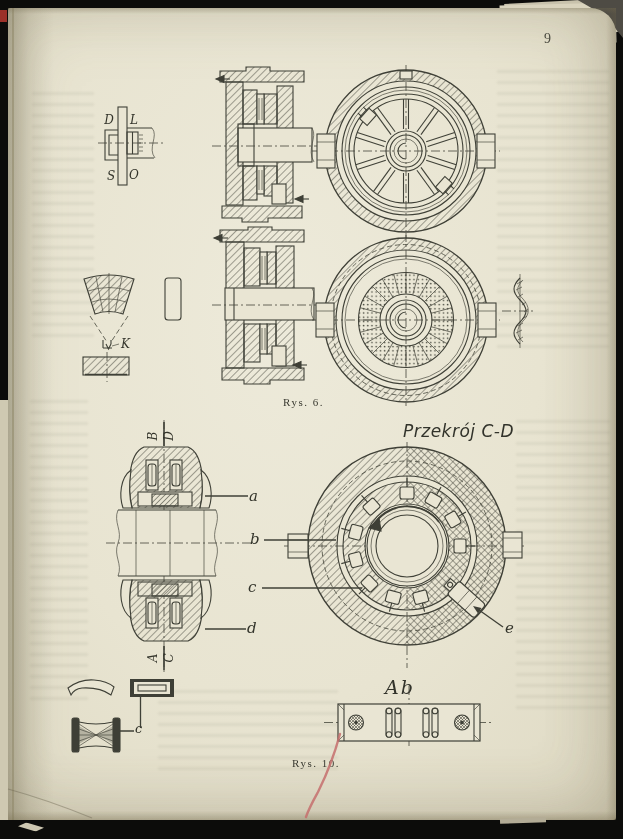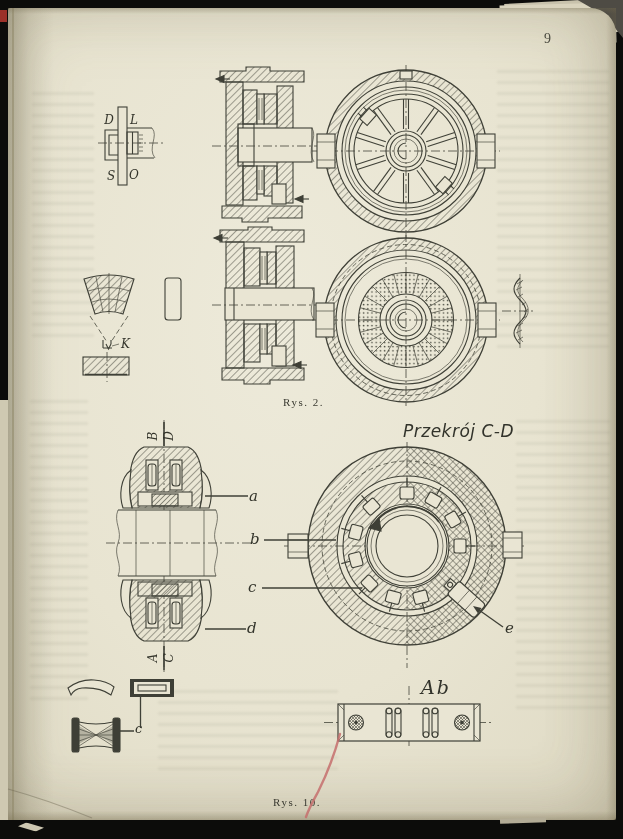--- a/index.html
+++ b/index.html
@@ -276,21 +276,21 @@
   <svg style="left:502px;top:272px;" width="34" height="78" viewBox="0 0 34 78">
     <line class="dash" x1="0" y1="39" x2="34" y2="39"></line>
     <g class="ink">
       <line class="thin" x1="18" y1="2" x2="18" y2="76"></line>
       <path d="M18,6 C10,14 10,20 18,28 C26,36 26,42 18,50 C10,58 10,64 18,72"></path>
       <path class="thin" d="M21,8 C14,15 14,20 21,27 C28,35 28,42 21,49 C14,57 14,63 21,70"></path>
       <path class="thin" d="M15,12 l5,-3 M14,18 l6,-3 M16,25 l5,-3 M20,33 l4,-3 M22,40 l4,-3 M20,47 l5,-3 M16,54 l5,-3 M14,61 l6,-3 M16,68 l5,-3"></path>
     </g>
   </svg>
 
-  <span class="abs caption" style="left:283px;top:396px;">Rys. 2.</span>
+  <span class="abs caption" style="left:283px;top:396px;">Rys. 6.</span>
 
   <span class="abs heading" style="left:403px;top:421px;font-style:italic;">Przekrój C-D</span>
 
   <svg style="left:112px;top:420px;" width="150" height="252" viewBox="0 0 150 252">
     <line class="dash" x1="52" y1="0" x2="52" y2="252"></line>
     <g class="ink">
       <line class="ink2" x1="52" y1="2" x2="52" y2="26"></line>
       <path fill="url(#ph1)" stroke-width="1.2" d="M20,88 C16,70 15,34 32,27 L76,27 C93,34 92,70 88,88 Z"></path>
       <path class="paper" stroke="#3f4037" d="M19,50 C8,58 7,76 11,88 L20,88 C17,77 17,64 19,50 Z"></path>
       <path class="paper" stroke="#3f4037" d="M89,50 C100,58 101,76 97,88 L88,88 C91,77 91,64 89,50 Z"></path>
@@ -371,21 +371,21 @@
       <path class="thin" d="M217,94 H236 M217,108 H236"></path>
     </g>
   </svg>
 
   <span class="abs part" style="left:249px;top:487px;">a</span>
   <span class="abs part" style="left:250px;top:530px;">b</span>
   <span class="abs part" style="left:248px;top:578px;">c</span>
   <span class="abs part" style="left:247px;top:619px;">d</span>
   <span class="abs part" style="left:505px;top:619px;">e</span>
 
-  <span class="abs detailhead" style="left:385px;top:676px;margin-left:36px;">Ab</span>
+  <span class="abs detailhead" style="left:385px;top:676px;">Ab</span>
 
   <svg style="left:332px;top:700px;" width="152" height="46" viewBox="0 0 152 46">
     <line class="dash" x1="-8" y1="22.5" x2="160" y2="22.5"></line>
     <line class="dash" x1="77" y1="-14" x2="77" y2="46"></line>
     <g class="ink">
       <rect class="paper" x="6" y="4" width="142" height="37" stroke="#3f4037" stroke-width="1.2"></rect>
       <line x1="12" y1="4" x2="12" y2="41"></line>
         <line x1="142" y1="4" x2="142" y2="41"></line>
       <path class="thin" d="M6,4 L12,10 M148,4 L142,10 M6,41 L12,35 M148,41 L142,35"></path>
       <circle fill="url(#pcross)" cx="24" cy="22.5" r="7.5" stroke="#3f4037"></circle>
@@ -416,21 +416,21 @@
       <rect class="dk" x="2" y="4" width="7" height="34" rx="2"></rect>
       <rect class="dk" x="43" y="4" width="7" height="34" rx="2"></rect>
       <path d="M9,8 Q26,12 43,8 M9,34 Q26,30 43,34"></path>
       <path class="thin" d="M26,21 L9,10 M26,21 L9,15 M26,21 L9,21 M26,21 L9,27 M26,21 L9,32 M26,21 L43,10 M26,21 L43,15 M26,21 L43,21 M26,21 L43,27 M26,21 L43,32"></path>
       <polygon points="9,12 24,21 9,30" fill="rgba(62,63,54,.28)" stroke="none"></polygon>
       <polygon points="43,12 28,21 43,30" fill="rgba(62,63,54,.28)" stroke="none"></polygon>
     </g>
   </svg>
   <span class="abs part" style="left:135px;top:721px;font-size:13px;">c</span>
 
-  <span class="abs caption" style="left:273px;top:757px;margin-top:39px;">Rys. 10.</span>
+  <span class="abs caption" style="left:292px;top:757px;">Rys. 10.</span>
 
   <svg style="left:0;top:0;" width="623" height="839" viewBox="0 0 623 839">
     <g stroke="#3f4037" stroke-width="1.3" fill="none">
       <path d="M205,496 H248"></path>
       <path d="M264,540 H336"></path>
       <path d="M262,588 H362"></path>
       <path d="M205,629 H246"></path>
       <path d="M503,627 L479,610"></path>
       <path d="M140.5,694 V728 M119,731 H134"></path>
     </g>

